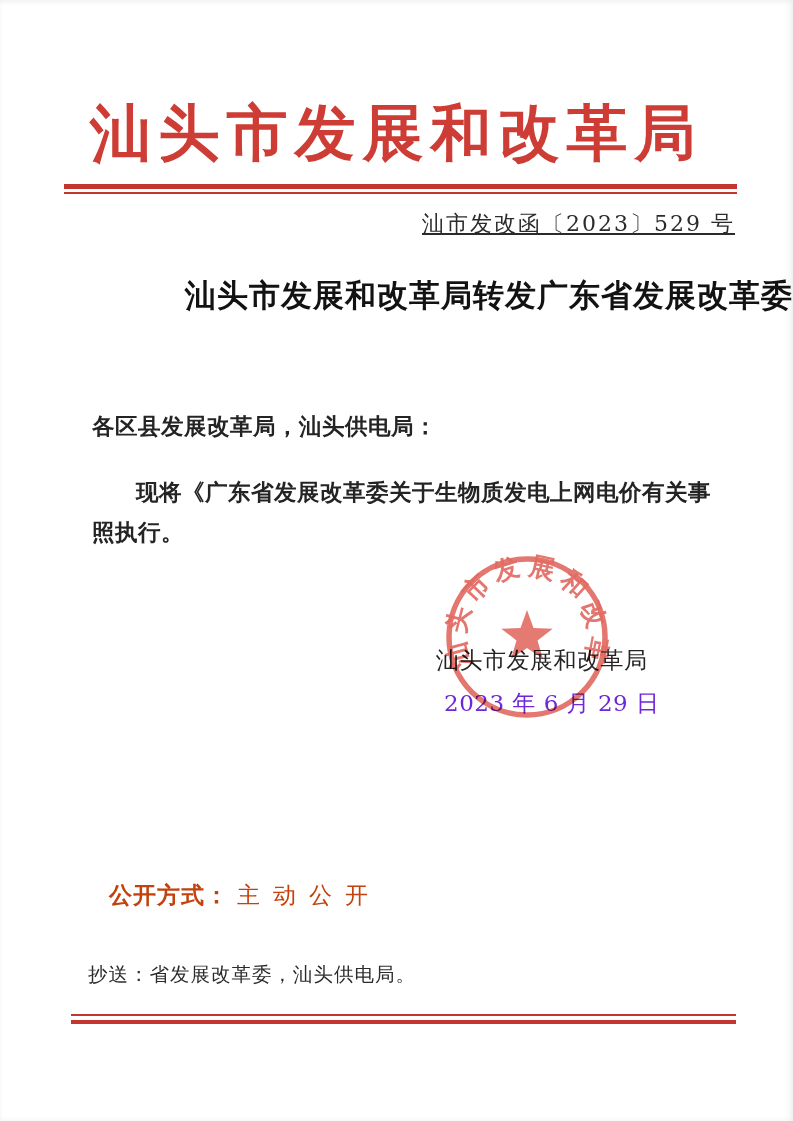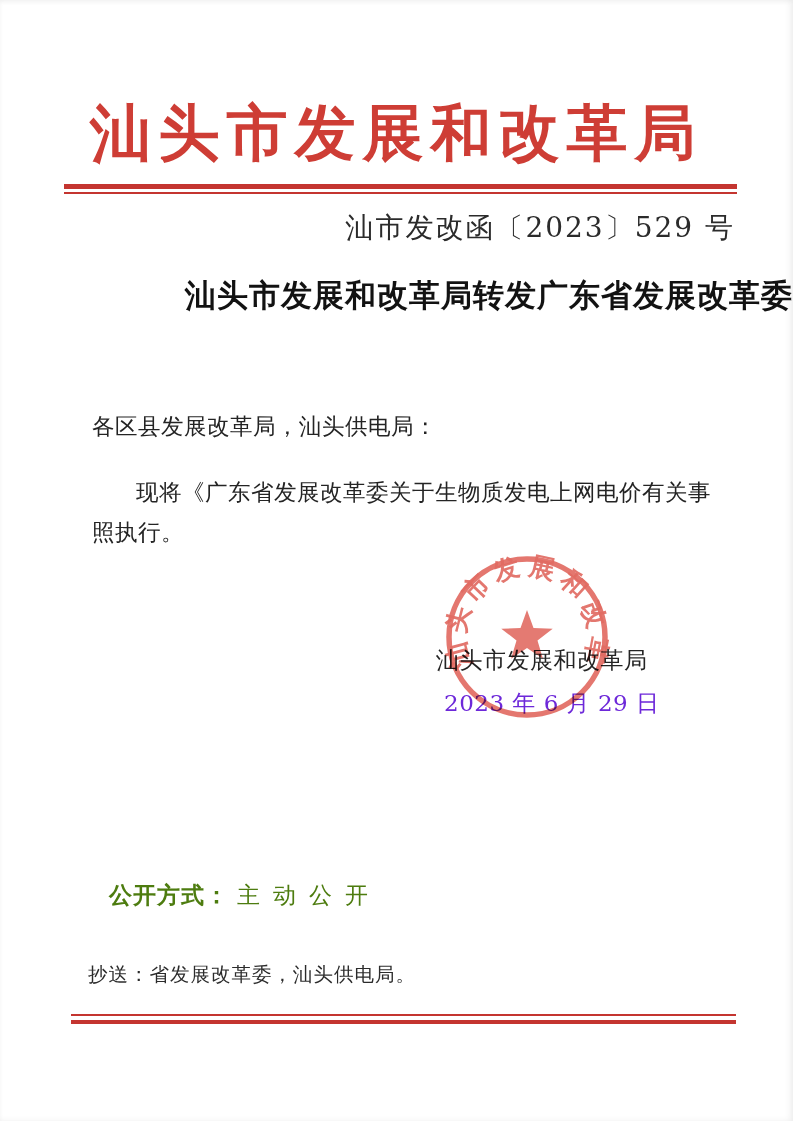--- a/index.html
+++ b/index.html
@@ -35,24 +35,25 @@
     background: #c43530;
   }
   .rule-top-thick { left: 64px; width: 673px; top: 184px; height: 5px; }
   .rule-top-thin  { left: 64px; width: 673px; top: 192px; height: 2px; }
   .rule-bottom-thin  { left: 71px; width: 665px; top: 1014px; height: 2px; }
   .rule-bottom-thick { left: 71px; width: 665px; top: 1020px; height: 4px; }
   .doc-number {
     position: absolute;
     top: 209px;
     right: 58px;
-    font-size: 28px;
+    font-size: 22px;
     letter-spacing: 2px;
     color: #2b2b2b;
     white-space: nowrap;
+    text-decoration: underline;
   }
   .doc-title {
     position: absolute;
     top: 274px;
     left: 0;
     right: 0;
     text-align: right;
     font-weight: bold;
     font-size: 31px;
     line-height: 43px;
@@ -61,20 +62,21 @@
   }
   .body-text {
     position: absolute;
     top: 406px;
     left: 92px;
     width: 625px;
     font-size: 22.5px;
     line-height: 40px;
     letter-spacing: 0.5px;
     color: #242424;
+    font-weight: bold;
   }
   .body-line { white-space: nowrap; }
   .body-line.indent { padding-left: 44px; margin-top: 26px; }
   .sig-agency {
     position: absolute;
     left: 436px;
     top: 645px;
     font-size: 23px;
     letter-spacing: 0.5px;
     color: #242424;
@@ -96,21 +98,21 @@
     width: 170px;
     height: 170px;
     mix-blend-mode: multiply;
     opacity: 0.88;
   }
   .publicity {
     position: absolute;
     left: 109px;
     top: 880px;
     font-size: 23px;
-    color: #4d7c0f;
+    color: #c2410c;
     white-space: nowrap;
   }
   .pub-label {
     font-weight: bold;
     letter-spacing: 1px;
   }
   .pub-value {
     margin-left: 8px;
     letter-spacing: 13px;
   }

